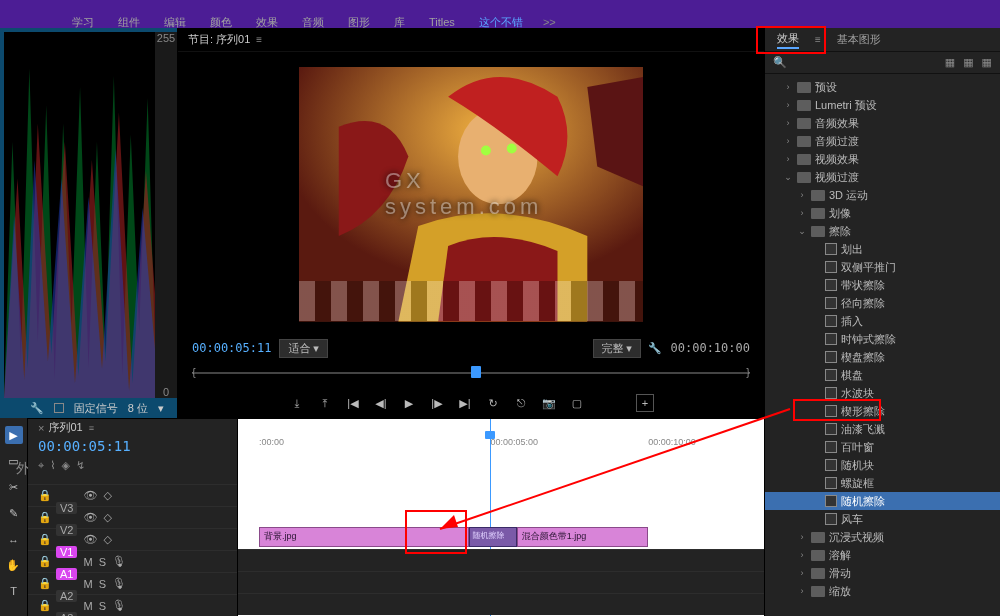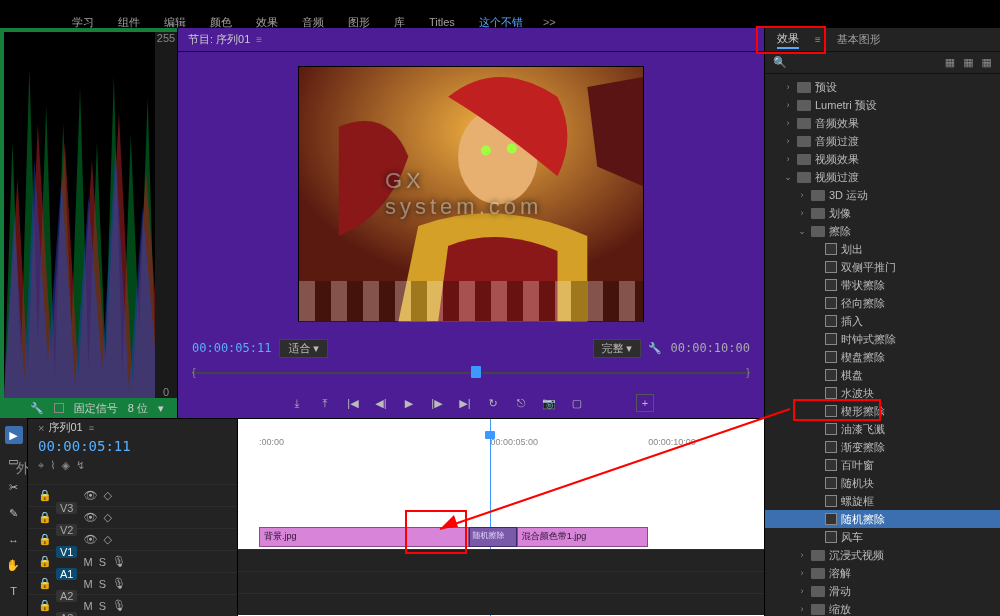--- a/index.html
+++ b/index.html
@@ -1,27 +1,27 @@
 <!DOCTYPE html>
 <html><head>
 <meta charset="utf-8">
 <style>
 * { margin: 0; padding: 0; box-sizing: border-box; font-family: "Microsoft YaHei", sans-serif; font-size: 11px; }
 body { background: #232323; color: #a0a0a0; width: 1000px; height: 616px; overflow: hidden; position: relative; }
-.topbar { height: 44px; display: flex; align-items: center; padding: 0 0 0 60px; border-bottom: 1px solid #000; background: #000000; }
+.topbar { height: 44px; display: flex; align-items: center; padding: 0 0 0 60px; border-bottom: 1px solid #000; background: #4c1d95; }
 .topbar .tab { padding: 0 12px; height: 28px; line-height: 28px; cursor: pointer; color: #a0a0a0; }
 .topbar .tab.active { color: #5aa6ff; border-bottom: 2px solid #5aa6ff; }
 .topbar .more { margin-left: 8px; color: #888; }
-.scopes { width: 178px; background: #15803d; position: relative; border-right: 1px solid #000; }
+.scopes { width: 178px; background: #0c4a6e; position: relative; border-right: 1px solid #000; }
 .scopes .wave { position: absolute; inset: 4px 4px 20px 4px; background: #000; overflow: hidden; }
 .scopes .scale { position: absolute; right: 0; top: 4px; bottom: 20px; width: 22px; color: #888; font-size: 9px; display: flex; flex-direction: column; justify-content: space-between; text-align: center; background: #1a1a1a; }
 .scopes .toolbar { position: absolute; bottom: 0; left: 0; right: 0; height: 20px; display: flex; align-items: center; gap: 10px; padding-left: 30px; color: #ccc; font-size: 10px; }
 .scopes .toolbar .ck { width: 10px; height: 10px; border: 1px solid #888; display: inline-block; }
 
-.programPanel { position: absolute; top: 28px; left: 178px; right: 236px; height: 390px; background: #4c1d95; display: flex; flex-direction: column; }
+.programPanel { position: absolute; top: 28px; left: 178px; right: 236px; height: 390px; background: #000000; display: flex; flex-direction: column; }
 .panelHead { height: 24px; display: flex; align-items: center; padding-left: 10px; color: #ccc; border-bottom: 1px solid #111; }
 .panelHead .small { font-size: 10px; color: #888; margin-left: 6px; }
 .monitor { flex: 1; display: flex; align-items: center; justify-content: center; }
 .monitor .pic { width: 346px; height: 256px; background: #222; position: relative; border: 1px solid #000; }
 .checker { position: absolute; bottom: 0; left: 0; right: 0; height: 40px; background-image: repeating-linear-gradient(90deg,#fff 0 16px,#000 16px 32px); opacity: 0.25; }
 .watermark { position: absolute; top: 50%; left: 50%; transform: translate(-50%,-50%); color: rgba(255,255,255,0.4); font-size: 22px; letter-spacing: 4px; text-shadow: 0 0 6px #000; }
 .ctrlRow { height: 24px; display: flex; align-items: center; gap: 8px; padding: 0 14px; color: #57b0ff; }
 .ctrlRow .tc { font-family: monospace; font-size: 12px; }
 .ctrlRow .sel { background: #2d2d2d; color: #bbb; padding: 1px 8px; font-size: 10px; border: 1px solid #444; }
 .ctrlRow .sp { flex: 1; }
@@ -53,21 +53,21 @@
 .toolsCol .tl { width: 18px; height: 18px; display: flex; align-items: center; justify-content: center; color: #bbb; cursor: pointer; }
 .toolsCol .tl.active { background: #3b6fb0; color: #fff; border-radius: 2px; }
 .tlHead { width: 210px; background: #232323; border-right: 1px solid #000; display: flex; flex-direction: column; }
 .tlTitle { height: 20px; padding-left: 10px; display: flex; align-items: center; color: #ccc; }
 .tlTc { height: 22px; padding-left: 10px; display: flex; align-items: center; color: #57b0ff; font-family: monospace; font-size: 14px; }
 .tlOpts { padding: 4px 0 0 10px; display: flex; gap: 6px; color: #888; font-size: 9px; }
 .tracks { padding-top: 12px; }
 .trk { height: 22px; display: flex; align-items: center; gap: 6px; padding-left: 10px; color: #aaa; font-size: 10px; border-top: 1px solid #2d2d2d; }
 .trk .lock { width: 12px; color: #888; }
 .trk .tag { background: #333; padding: 0 4px; border-radius: 2px; margin-top: 25px; }
-.trk .tag.on { background: #0c4a6e; color: #fff; }
+.trk .tag.on { background: #d946ef; color: #fff; }
 .tlBody { flex: 1; position: relative; background: #ffffff; }
 .ruler { position: absolute; top: 0; left: 0; right: 0; height: 40px; }
 .ruler .tick { position: absolute; top: 18px; font-size: 9px; color: #888; }
 .playhead { position: absolute; top: 0; bottom: 0; width: 1px; background: #3b99ff; left: 50%; }
 .playhead::before { content: ''; position: absolute; top: 12px; left: -5px; width: 10px; height: 8px; background: #3b99ff; border-radius: 1px; }
 .clip { position: absolute; height: 20px; background: #d884d8; color: #2a1433; font-size: 9px; padding: 2px 4px; overflow: hidden; border: 1px solid #8a4a8a; }
 .trans { position: absolute; height: 20px; background: #7a5aa8; border: 1px solid #3a2a66; color: #e0d0ff; font-size: 8px; padding: 2px 2px; }
 
 .redBox { position: absolute; border: 2px solid #ff0000; pointer-events: none; }
 .redArrow { position: absolute; pointer-events: none; }
@@ -286,25 +286,20 @@
         <span>楔形擦除</span>
       </div>
       <div class="row ind-3">
         <span class="tw"></span>
         <span class="fx"></span>
         <span>油漆飞溅</span>
       </div>
       <div class="row ind-3">
         <span class="tw"></span>
         <span class="fx"></span>
-        <span>渐变擦除</span>
-      </div>
-      <div class="row ind-3">
-        <span class="tw"></span>
-        <span class="fx"></span>
         <span>百叶窗</span>
       </div>
       <div class="row ind-3">
         <span class="tw"></span>
         <span class="fx"></span>
         <span>随机块</span>
       </div>
       <div class="row ind-3">
         <span class="tw"></span>
         <span class="fx"></span>

